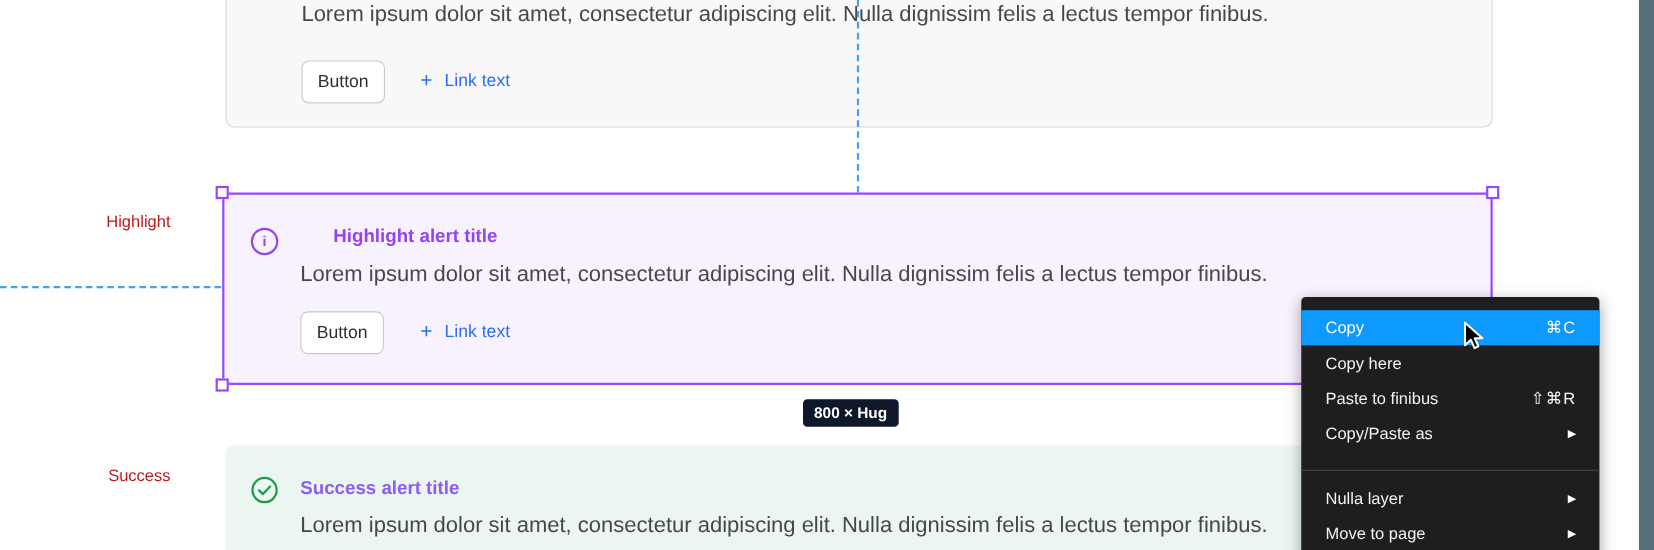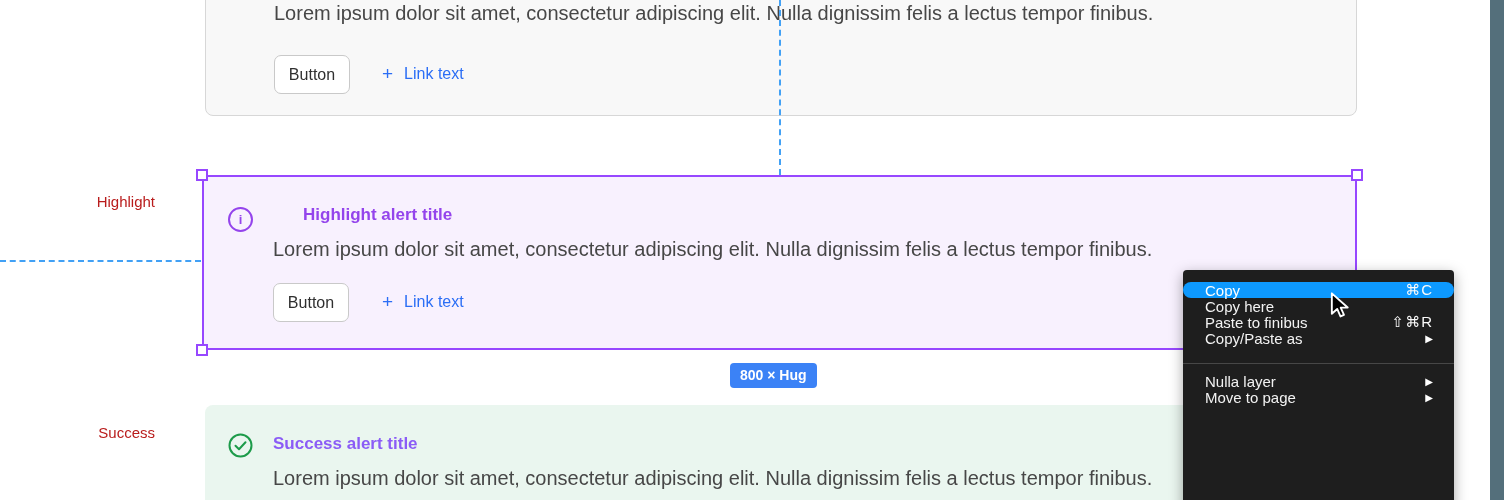--- a/index.html
+++ b/index.html
@@ -43,29 +43,29 @@
 
   
   .handle { position:absolute; width:12px; height:12px; background:#ffffff;
     border:2px solid #9747ff; }
   .guide-v { position:absolute; left:779px; top:0; height:175px; width:0;
     border-left:2px dashed #42a1f5; }
   .guide-h { position:absolute; left:0; top:260px; width:201px; height:0;
     border-top:2px dashed #42a1f5; }
 
   .size-badge { position:absolute; left:730px; top:363px; height:25px;
-    background:#3b82f6; color:#ffffff; font-size:14px; font-weight:bold;
+    background:#0f172a; color:#ffffff; font-size:14px; font-weight:bold;
     border-radius:4px; padding:4px 10px; line-height:17px; white-space:nowrap; }
 
   
   .context-menu { position:absolute; left:1183px; top:270px; width:271px; height:242px;
     background:#1e1e1e; border-radius:4px 4px 0 0; padding-top:12px;
     box-shadow:0 4px 14px rgba(0,0,0,.35); }
-  .menu-item { height:16px; display:flex; align-items:center; justify-content:space-between;
-    padding:0 21px 0 22px; font-size:15px; color:#f2f2f2; cursor:default;border-radius:10px; }
+  .menu-item { height:32px; display:flex; align-items:center; justify-content:space-between;
+    padding:0 21px 0 22px; font-size:15px; color:#f2f2f2; cursor:default; }
   .menu-item.highlighted { background:#0d99ff; color:#ffffff; }
   .menu-shortcut { font-size:15px; color:#fafafa; letter-spacing:1px; }
   .menu-arrow { font-size:10px; color:#ffffff; }
   .menu-divider { height:1px; background:#474747; margin:17px 0 9px 0; }
 
   
   .cursor { position:absolute; left:1326px; top:291px; width:28px; height:28px; }
   .side-rail { position:absolute; left:1490px; top:0; width:14px; height:500px;
     background:#546f7b; }
 </style>

